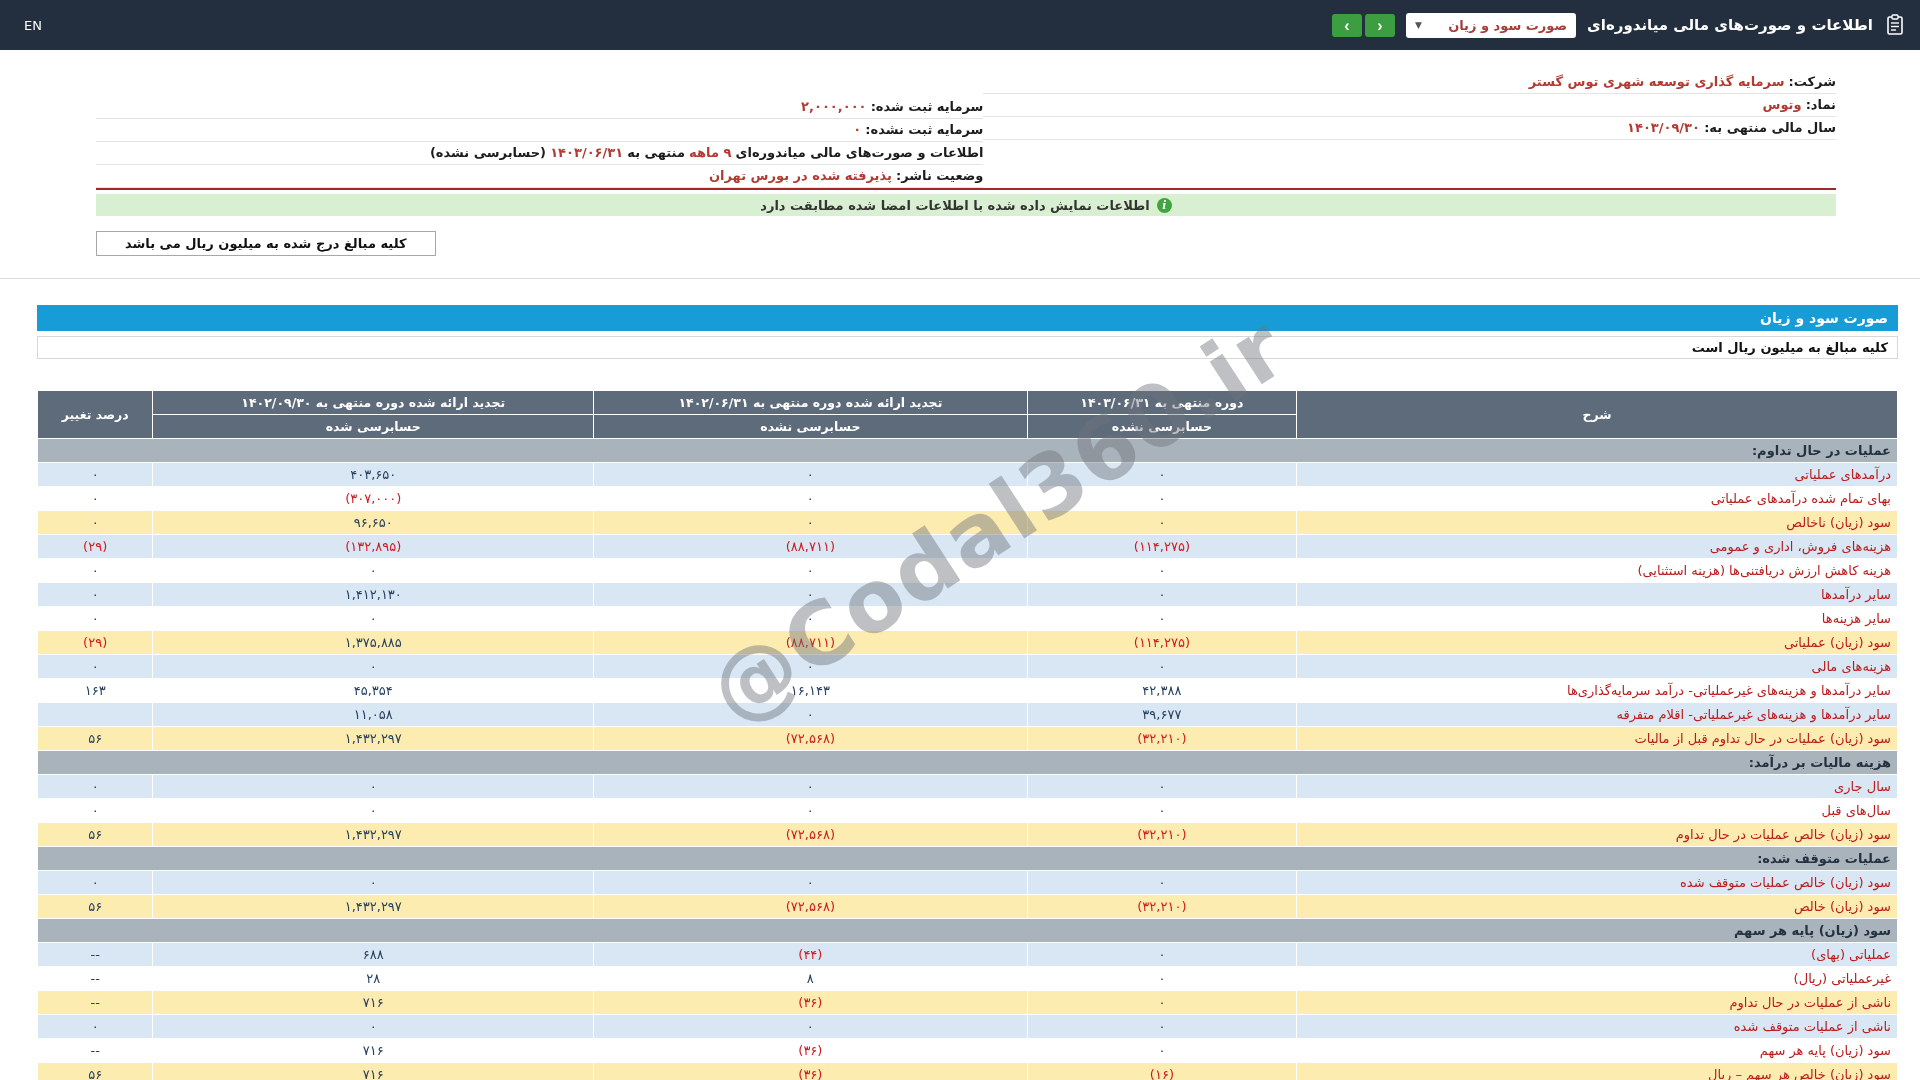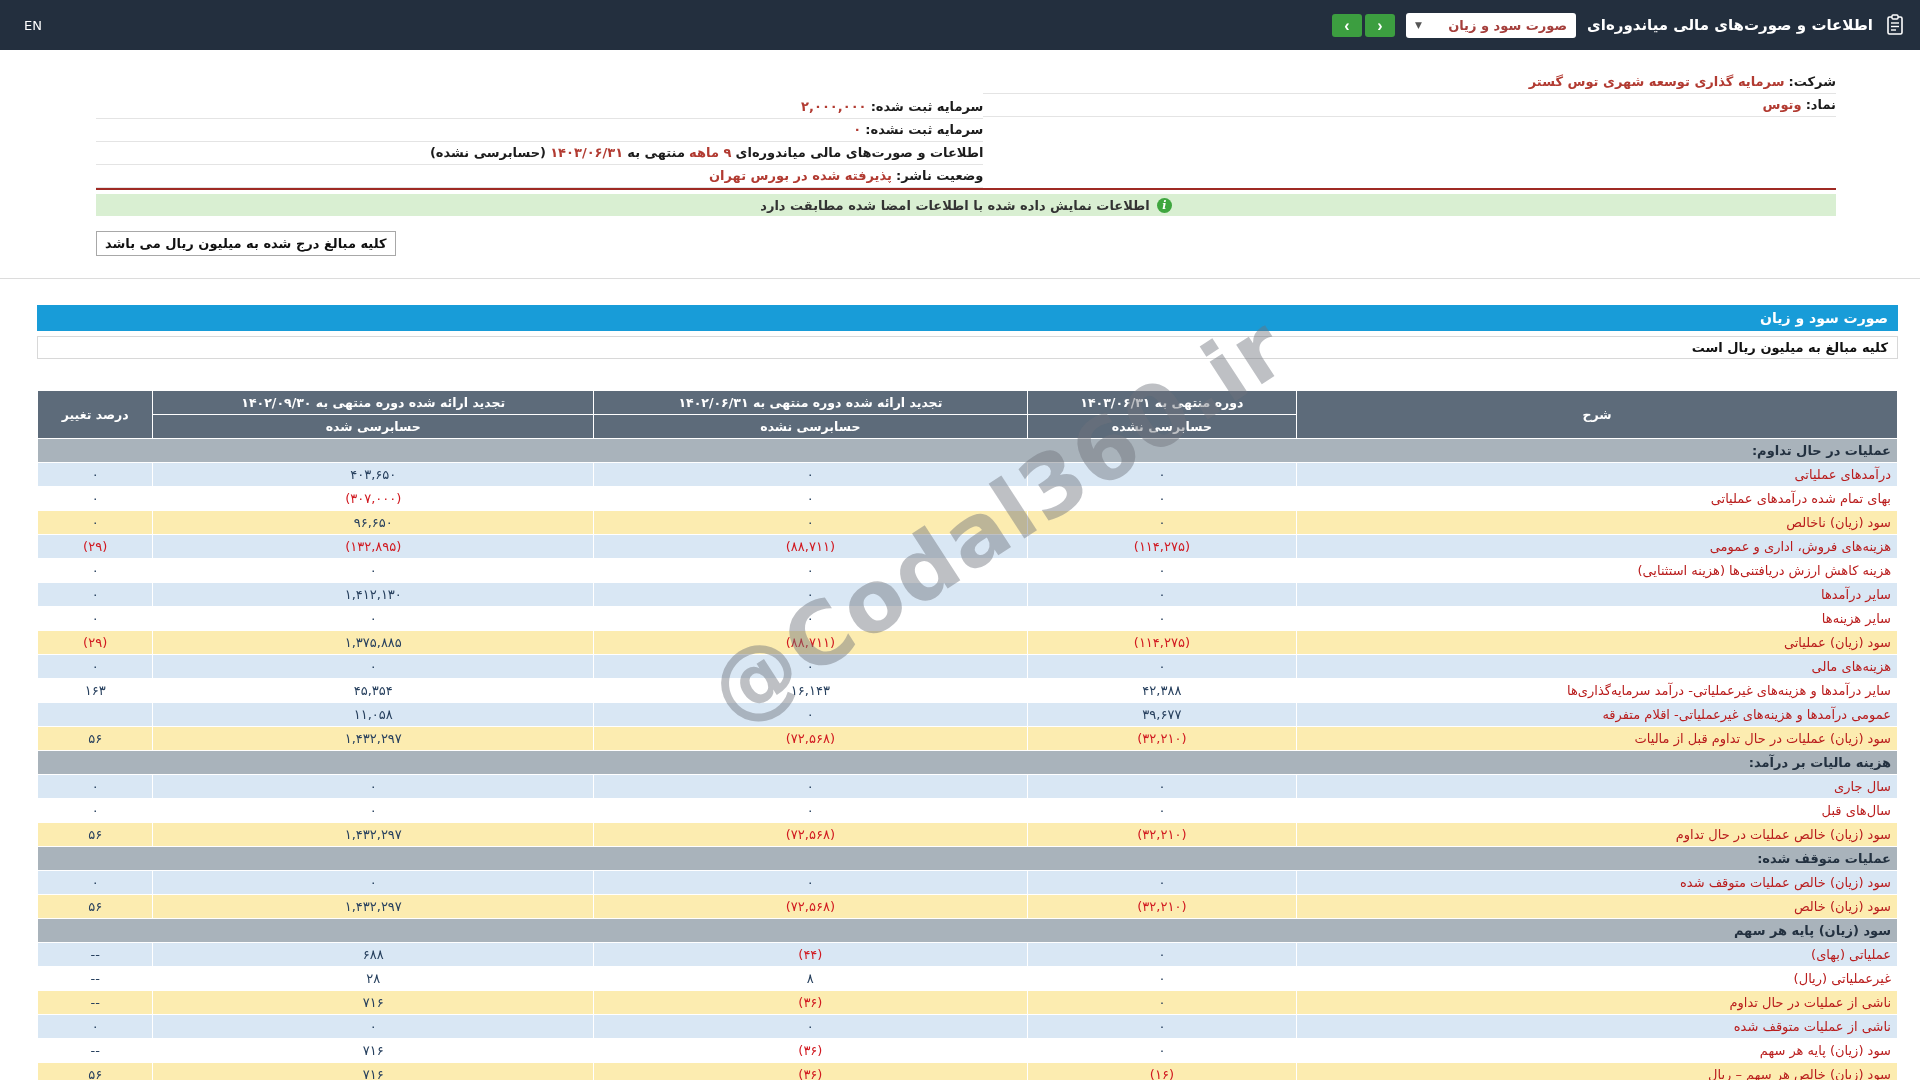--- a/index.html
+++ b/index.html
@@ -42,21 +42,21 @@
     font-size:13px;white-space:nowrap;overflow:hidden;}
   .info-row .lbl{font-weight:bold;color:#1c1c1c;}
   .info-row .val{font-weight:bold;color:var(--value-red);}
   .signed-banner{margin-top:4px;height:22px;background:var(--banner-green);
     display:flex;align-items:center;justify-content:center;font-size:13px;
     font-weight:bold;color:#333;}
   .info-icon{width:15px;height:15px;border-radius:50%;background:#3fa63f;color:#fff;
     font-style:italic;font-weight:bold;font-size:11px;line-height:15px;text-align:center;
     display:inline-block;margin-left:7px;font-family:"DejaVu Serif","Liberation Serif",serif;}
   .unit-note-box{margin:15px auto 0 0;margin-left:0;margin-right:auto;width:max-content;
-    border:1px solid #a8a8a8;padding:4px 8px;font-size:13px;font-weight:bold;color:#111;
+    border:1px solid #a8a8a8;padding:4px 28px;font-size:13px;font-weight:bold;color:#111;
     background:#fff;}
   .page-divider{margin-top:22px;border-top:1px solid #dcdcdc;width:1920px;
     margin-left:-96px;margin-right:-84px;}
   
   .main-wrap{margin:26px 22px 0 37px;position:relative;}
   .section-bar{height:26px;background:var(--accent-blue);color:#fff;font-size:14px;
     font-weight:bold;line-height:26px;padding-right:10px;}
   .unit-note-row{margin-top:5px;height:23px;border:1px solid #d8d8d8;background:#fff;
     font-size:13px;font-weight:bold;color:#111;line-height:21px;padding-right:9px;padding-left:28px;}
   
@@ -106,20 +106,24 @@
 <div class="top-wrap">
   <section class="info-block">
     <div class="info-col info-col-right">
       <div class="info-row">
         <span class="lbl">شرکت:</span>
         <span class="val">سرمایه گذاری توسعه شهری توس گستر</span>
       </div>
       <div class="info-row">
         <span class="lbl">نماد:</span>
         <span class="val">وتوس</span>
+      </div>
+      <div class="info-row">
+        <span class="lbl">سال مالی منتهی به:</span>
+        <span class="val">۱۴۰۳/۰۹/۳۰</span>
       </div>
     </div>
     <div class="info-col info-col-left">
       <div class="info-row">
         <span class="lbl">سرمایه ثبت شده:</span>
         <span class="val">۲,۰۰۰,۰۰۰</span>
       </div>
       <div class="info-row">
         <span class="lbl">سرمایه ثبت نشده:</span>
         <span class="val">۰</span>
@@ -242,21 +246,21 @@
           <td class="val-cell">۰</td>
         </tr>
         <tr class="row-white">
           <td class="desc-cell">سایر درآمدها و هزینه‌های غیرعملیاتی- درآمد سرمایه‌گذاری‌ها</td>
           <td class="val-cell">۴۲,۳۸۸</td>
           <td class="val-cell">۱۶,۱۴۳</td>
           <td class="val-cell">۴۵,۳۵۴</td>
           <td class="val-cell">۱۶۳</td>
         </tr>
         <tr class="row-blue">
-          <td class="desc-cell">عمومی درآمدها و هزینه‌های غیرعملیاتی- اقلام متفرقه</td>
+          <td class="desc-cell">سایر درآمدها و هزینه‌های غیرعملیاتی- اقلام متفرقه</td>
           <td class="val-cell">۳۹,۶۷۷</td>
           <td class="val-cell">۰</td>
           <td class="val-cell">۱۱,۰۵۸</td>
           <td class="val-cell"></td>
         </tr>
         <tr class="row-yellow">
           <td class="desc-cell">سود (زیان) عملیات در حال تداوم قبل از مالیات</td>
           <td class="val-cell neg">(۳۲,۲۱۰)</td>
           <td class="val-cell neg">(۷۲,۵۶۸)</td>
           <td class="val-cell">۱,۴۳۲,۲۹۷</td>

